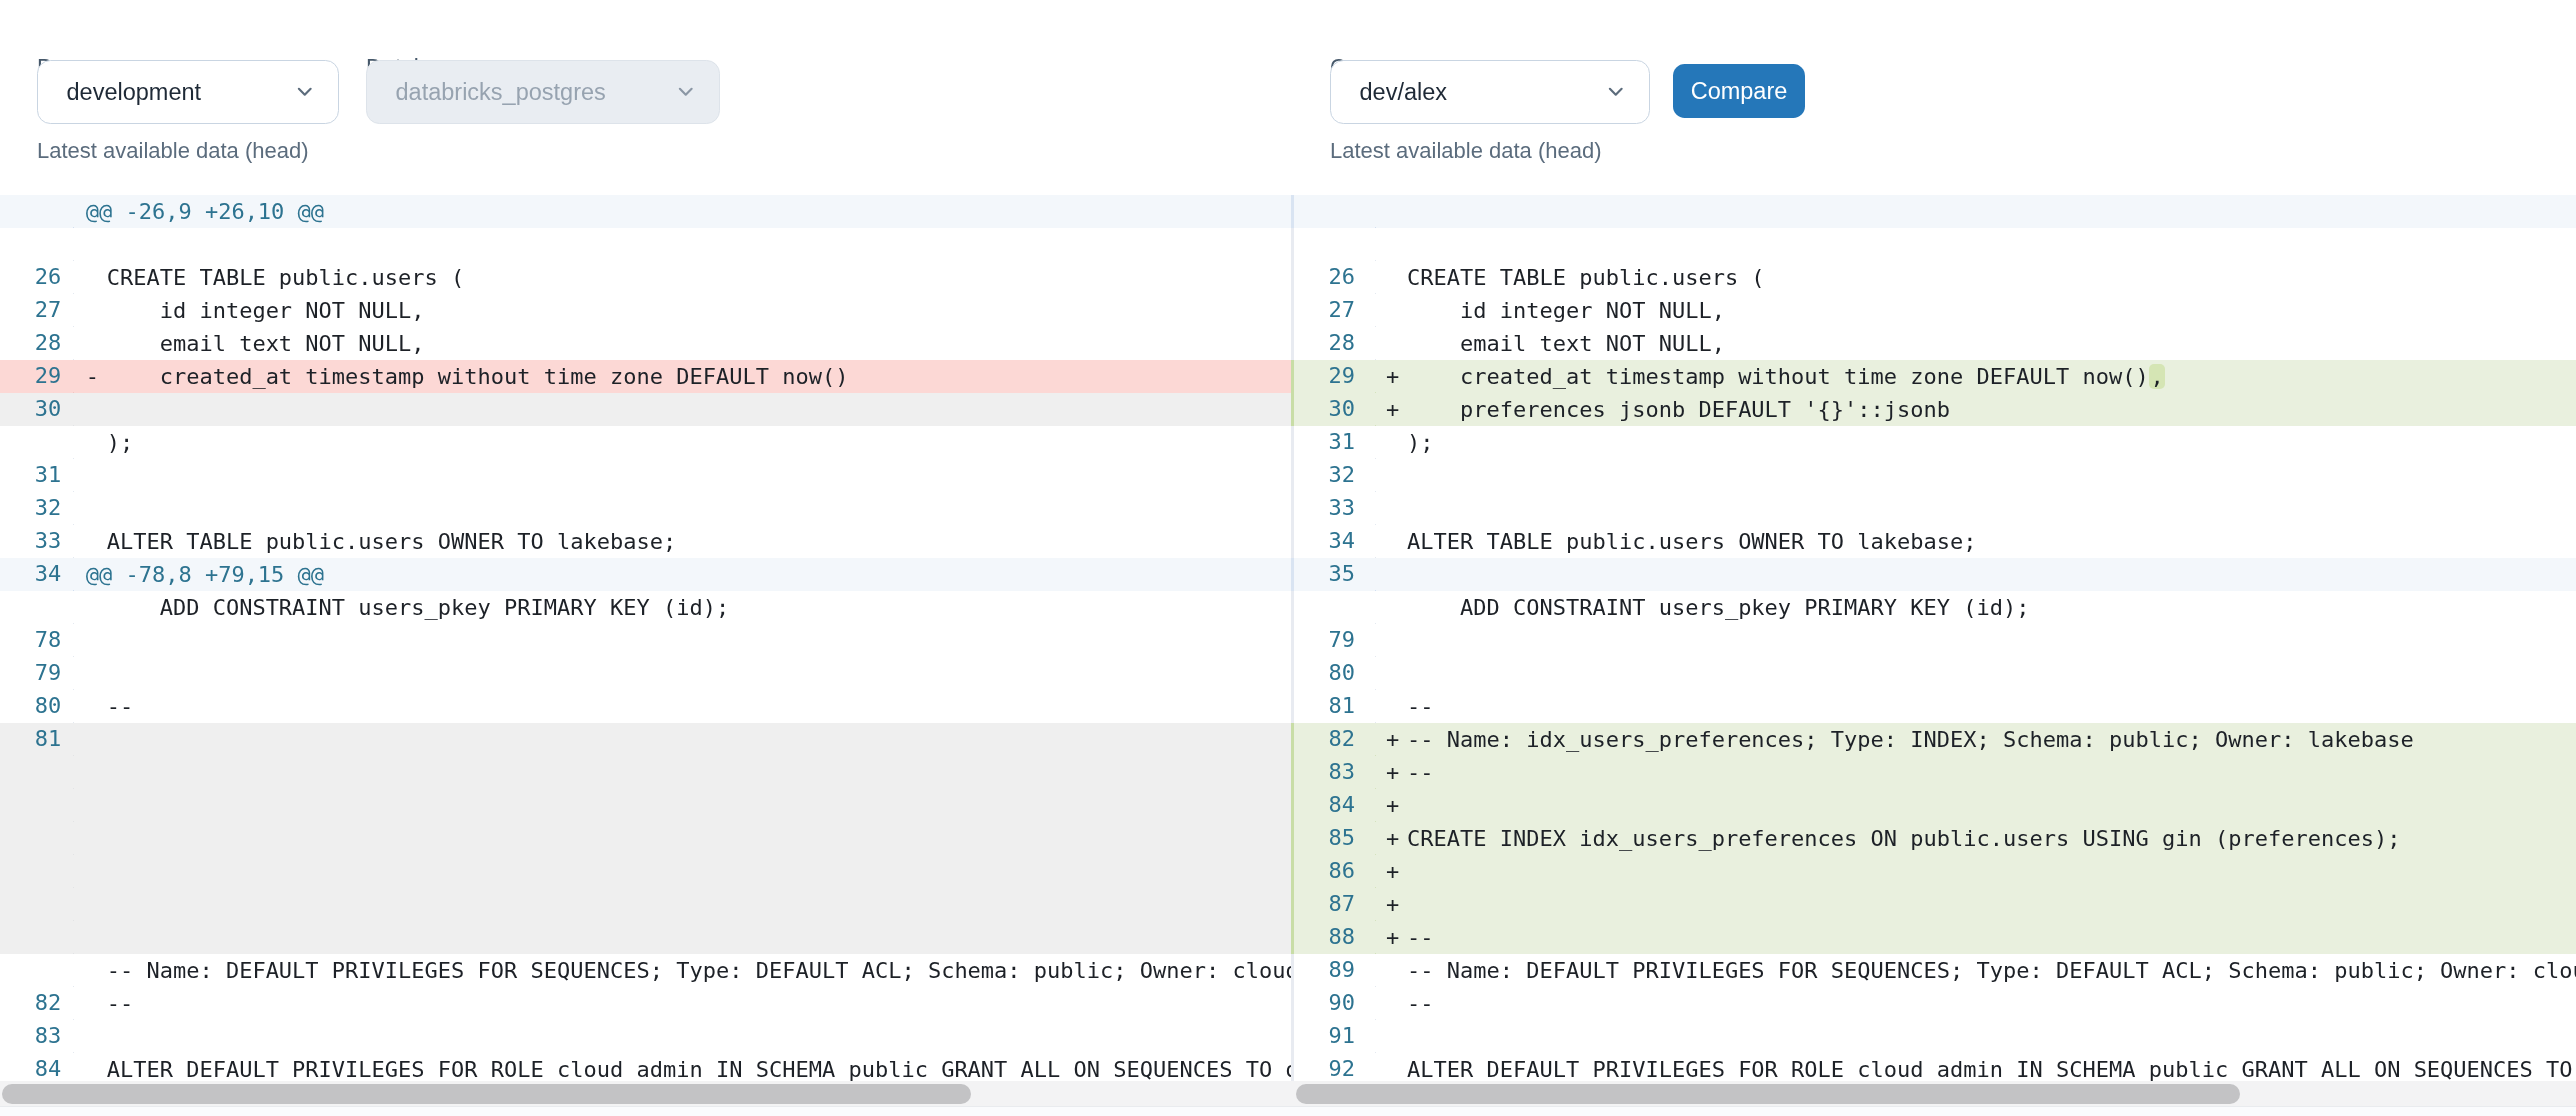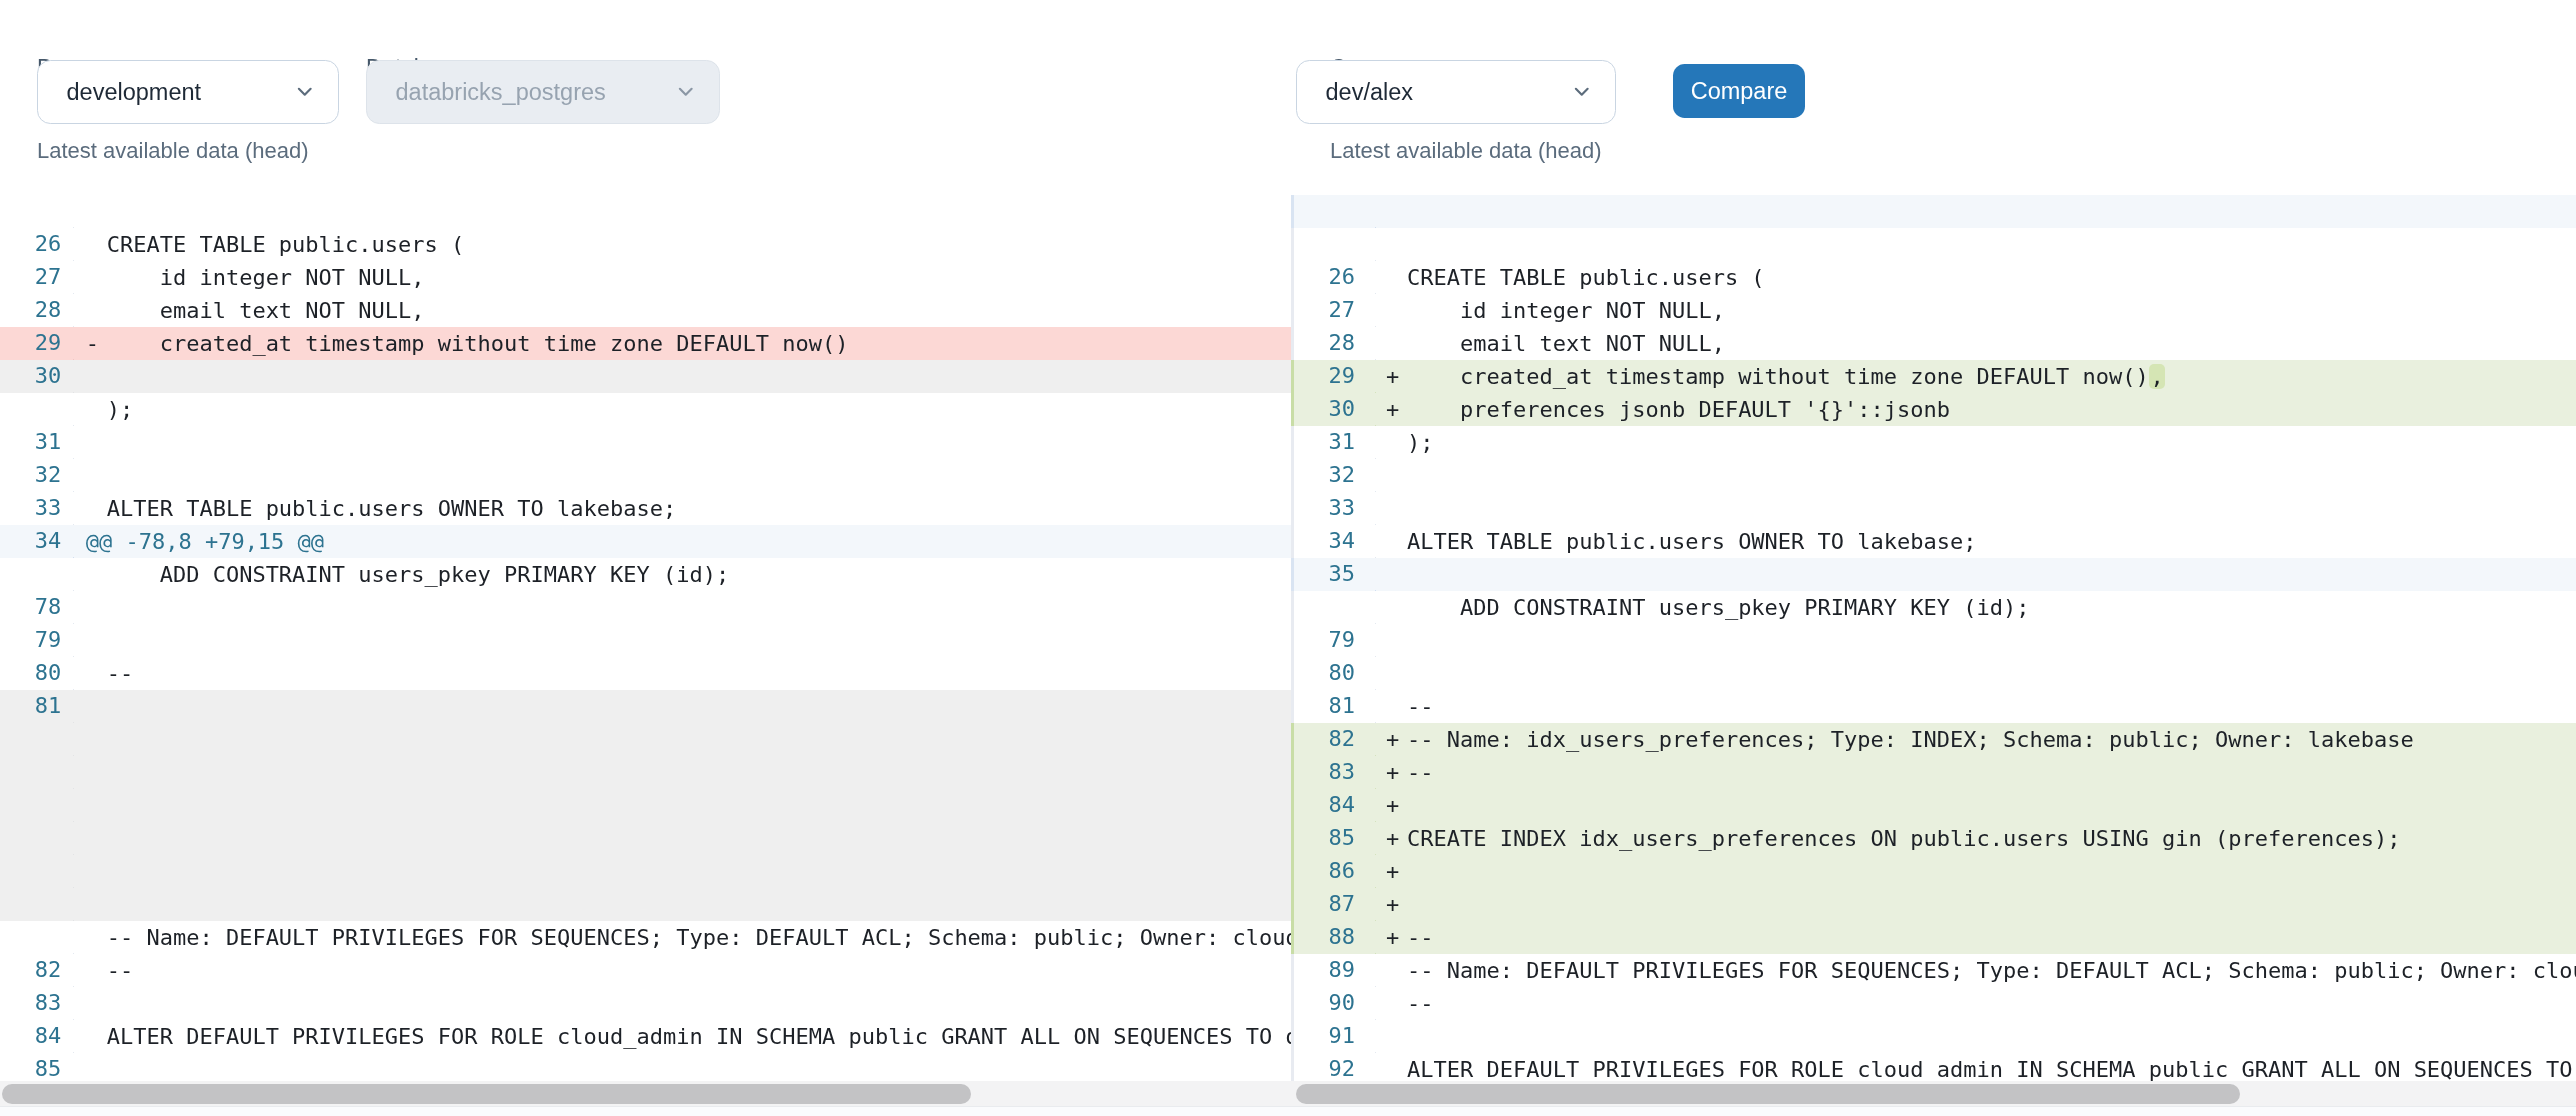--- a/index.html
+++ b/index.html
@@ -83,37 +83,41 @@
     <div class="select disabled" style="left:366px;width:354px" aria-disabled="true">
       <span class="value">databricks_postgres</span>
       <span class="chev">
         <svg width="23.5" height="23.5" viewBox="0 0 24 24" fill="none">
             <path d="M6 9l6 6 6-6" stroke="currentColor" stroke-width="2.2" stroke-linecap="round" stroke-linejoin="round"></path>
           </svg>
       </span>
     </div>
 
     <div class="field-label" style="left:1330px">Compare</div>
-    <div class="select" style="left:1296px;width:320px">
+    <div class="select" style="left:1330px;width:320px">
       <span class="value">dev/alex</span>
       <span class="chev">
         <svg width="23.5" height="23.5" viewBox="0 0 24 24" fill="none">
             <path d="M6 9l6 6 6-6" stroke="currentColor" stroke-width="2.2" stroke-linecap="round" stroke-linejoin="round"></path>
           </svg>
       </span>
     </div>
 
     <button class="btn-primary">Compare</button>
 
     <div class="subtext" style="left:37px">Latest available data (head)</div>
     <div class="subtext" style="left:1330px">Latest available data (head)</div>
   </div>
 
   <div class="diff">
     <div class="panel left" id="panel-left">
+        <div class="row t-hunk">
+          <span class="ln"></span>
+          <span class="code"><span class="txt">@@ -26,9 +26,10 @@</span></span>
+        </div>
         <div class="row t-context">
           <span class="ln">26</span>
           <span class="code"><span class="mk"></span><span class="txt"></span></span>
         </div>
         <div class="row t-context">
           <span class="ln">27</span>
           <span class="code"><span class="mk"></span><span class="txt">CREATE TABLE public.users (</span></span>
         </div>
         <div class="row t-context">
           <span class="ln">28</span>

